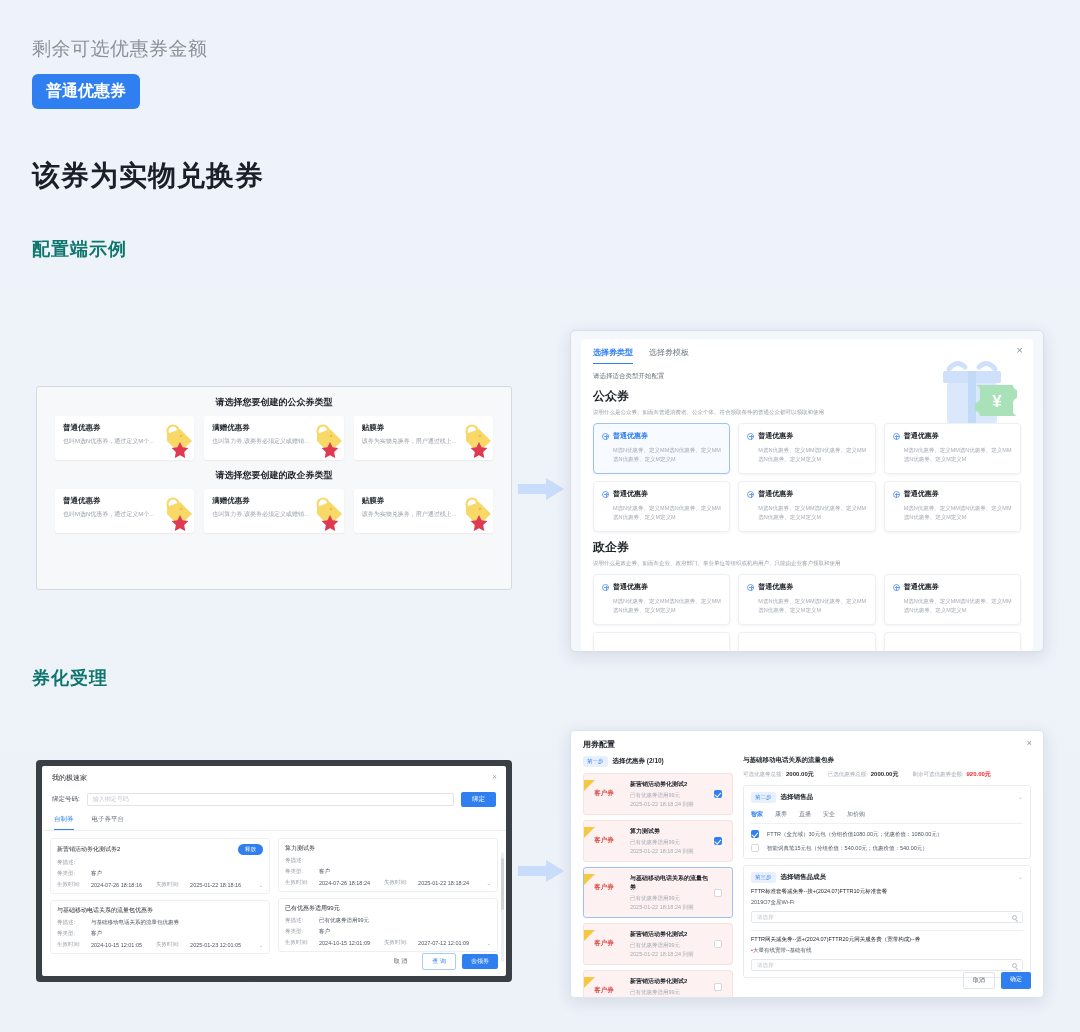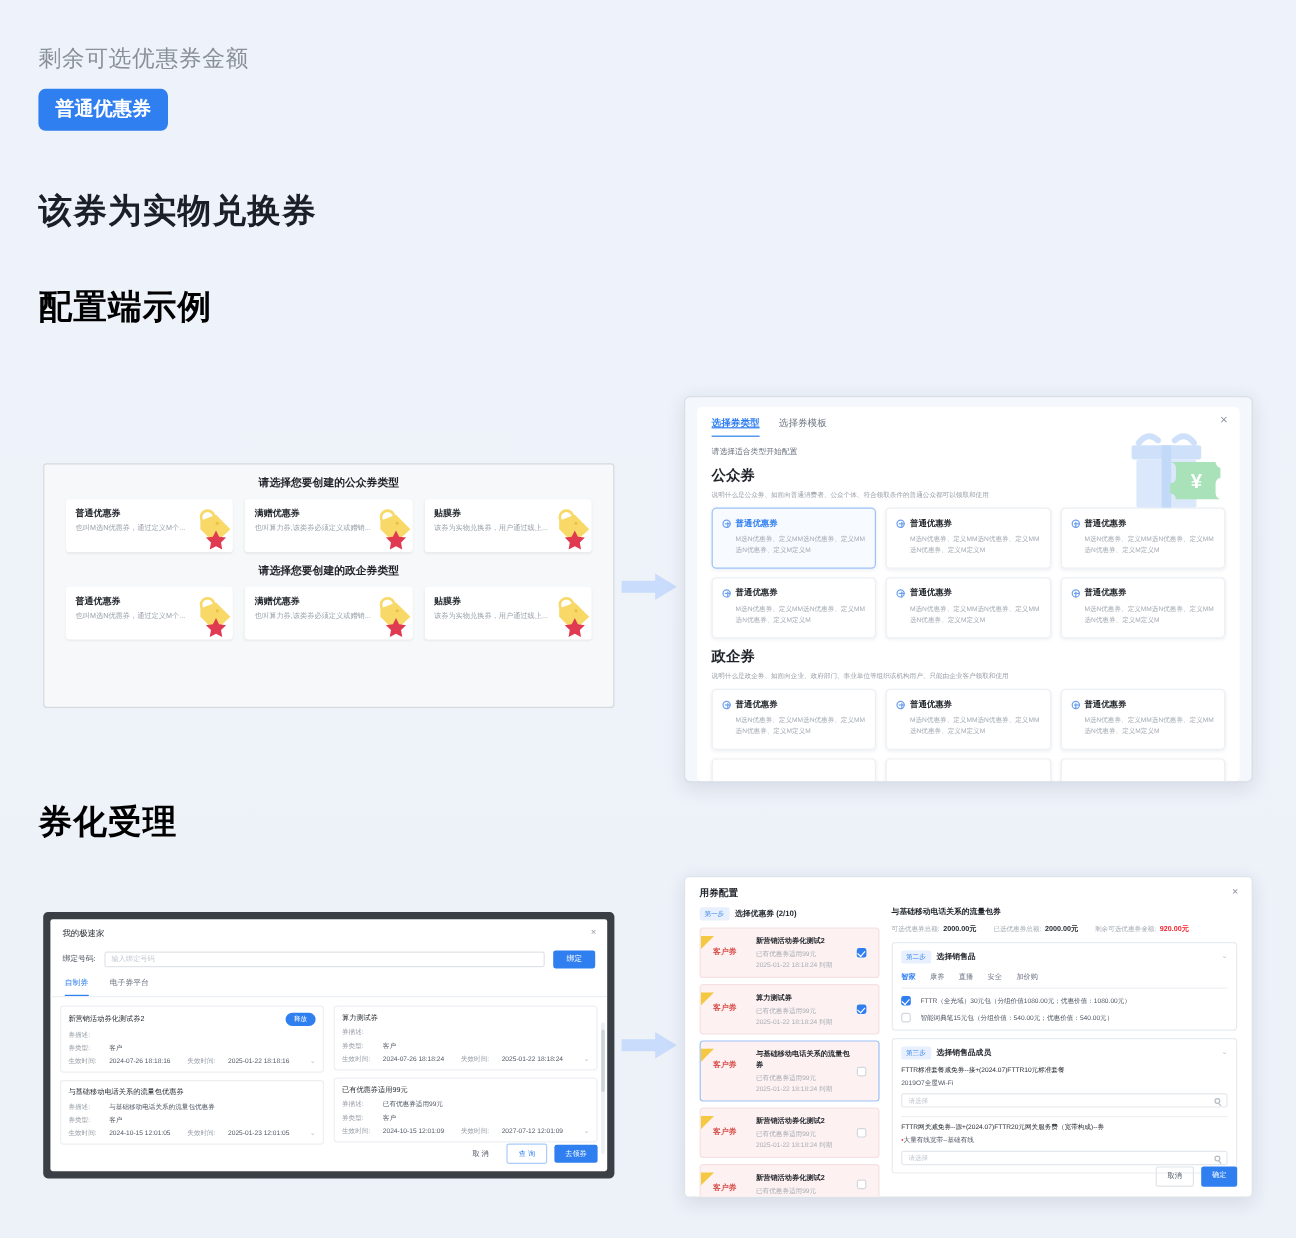--- a/index.html
+++ b/index.html
@@ -11,21 +11,21 @@
     color:#1f2329;
   }
   .page { position:relative; width:1080px; height:1032px; padding:0 32px; }
 
   
   .eyebrow { font-size:19px; color:#8a9099; padding-top:36px; letter-spacing:.5px; }
   .titlerow { display:flex; align-items:center; gap:18px; margin-top:12px; }
   .bigtitle { font-size:54px; font-weight:bold; letter-spacing:2px; color:#1b1f27; line-height:1.05; }
   .pill { background:#2f7ff0; color:#fff; font-size:16px; font-weight:bold; padding:7px 14px; border-radius:6px; white-space:nowrap; }
   .h2 { font-size:28px; font-weight:bold; margin-top:48px; color:#1b1f27; letter-spacing:1px; }
-  .h3 { font-size:28px; font-weight:bold; color:#000000; letter-spacing:1px; }
+  .h3 { font-size:18px; font-weight:bold; color:#0f766e; letter-spacing:1px; }
   .h3.cfg { margin-top:42px; }
   .h3.acc { position:absolute; left:32px; top:666px; }
 
   
   .arrow { position:absolute; width:46px; height:22px; }
   .arrow .shaft { position:absolute; left:0; top:6px; width:30px; height:10px; background:#c9dcfb; }
   .arrow .head { position:absolute; left:28px; top:0; width:0;height:0;
     border-top:11px solid transparent; border-bottom:11px solid transparent; border-left:18px solid #c9dcfb; }
 
   
@@ -41,21 +41,21 @@
 
   
   .cfg-right { position:absolute; left:570px; top:330px; width:474px; height:322px;
     background:#f4f7fc; border:1px solid #d9dee6; border-radius:5px; overflow:hidden;
     box-shadow:0 4px 16px rgba(30,50,90,.12); }
   .dlg-inner { position:absolute; left:10px; top:8px; right:10px; bottom:0;
     background:#fff; border-radius:4px; overflow:hidden; }
   .dlg-head { position:relative; padding:8px 12px 0; }
   .tabs { display:flex; gap:16px; }
   .tab { font-size:8px; color:#6b7280; padding-bottom:5px; }
-  .tab.active { color:#2f7ff0; font-weight:bold; border-bottom:1.5px solid #2f7ff0;text-decoration:underline; }
+  .tab.active { color:#2f7ff0; font-weight:bold; border-bottom:1.5px solid #2f7ff0; }
   .dlg-x { position:absolute; right:10px; top:6px; font-size:11px; color:#8c939c; line-height:1; }
   .dlg-sub { font-size:6.5px; color:#6b7280; padding:8px 12px 0; }
   .sec-h { font-size:12px; font-weight:bold; color:#1f2329; padding:7px 12px 0; }
   .sec-d { font-size:5.5px; color:#9aa0a8; padding:4px 12px 0; }
   .grid { display:grid; grid-template-columns:repeat(3,1fr); gap:8px; padding:7px 12px 0; }
   .gcard { background:#fff; border:1px solid #eceff3; border-radius:4px; padding:7px 8px 8px; height:51px;
     box-shadow:0 1px 3px rgba(20,40,80,.06); }
   .gcard.sel { border-color:#9cc2f7; background:#f7faff; }
   .gc-top { display:flex; align-items:center; gap:4px; }
   .gc-ic { width:7px;height:7px;border-radius:50%;border:1px solid #6ba0ee; position:relative; flex:0 0 auto; }

